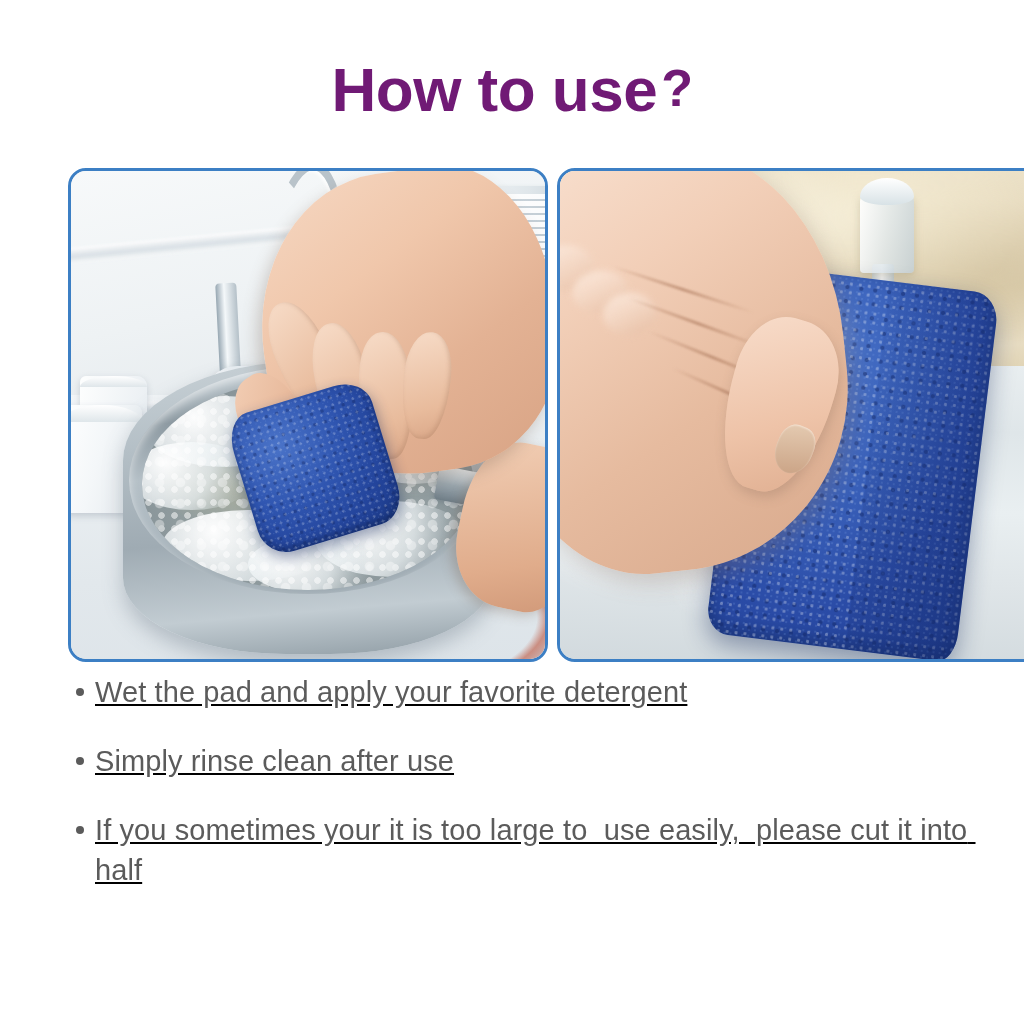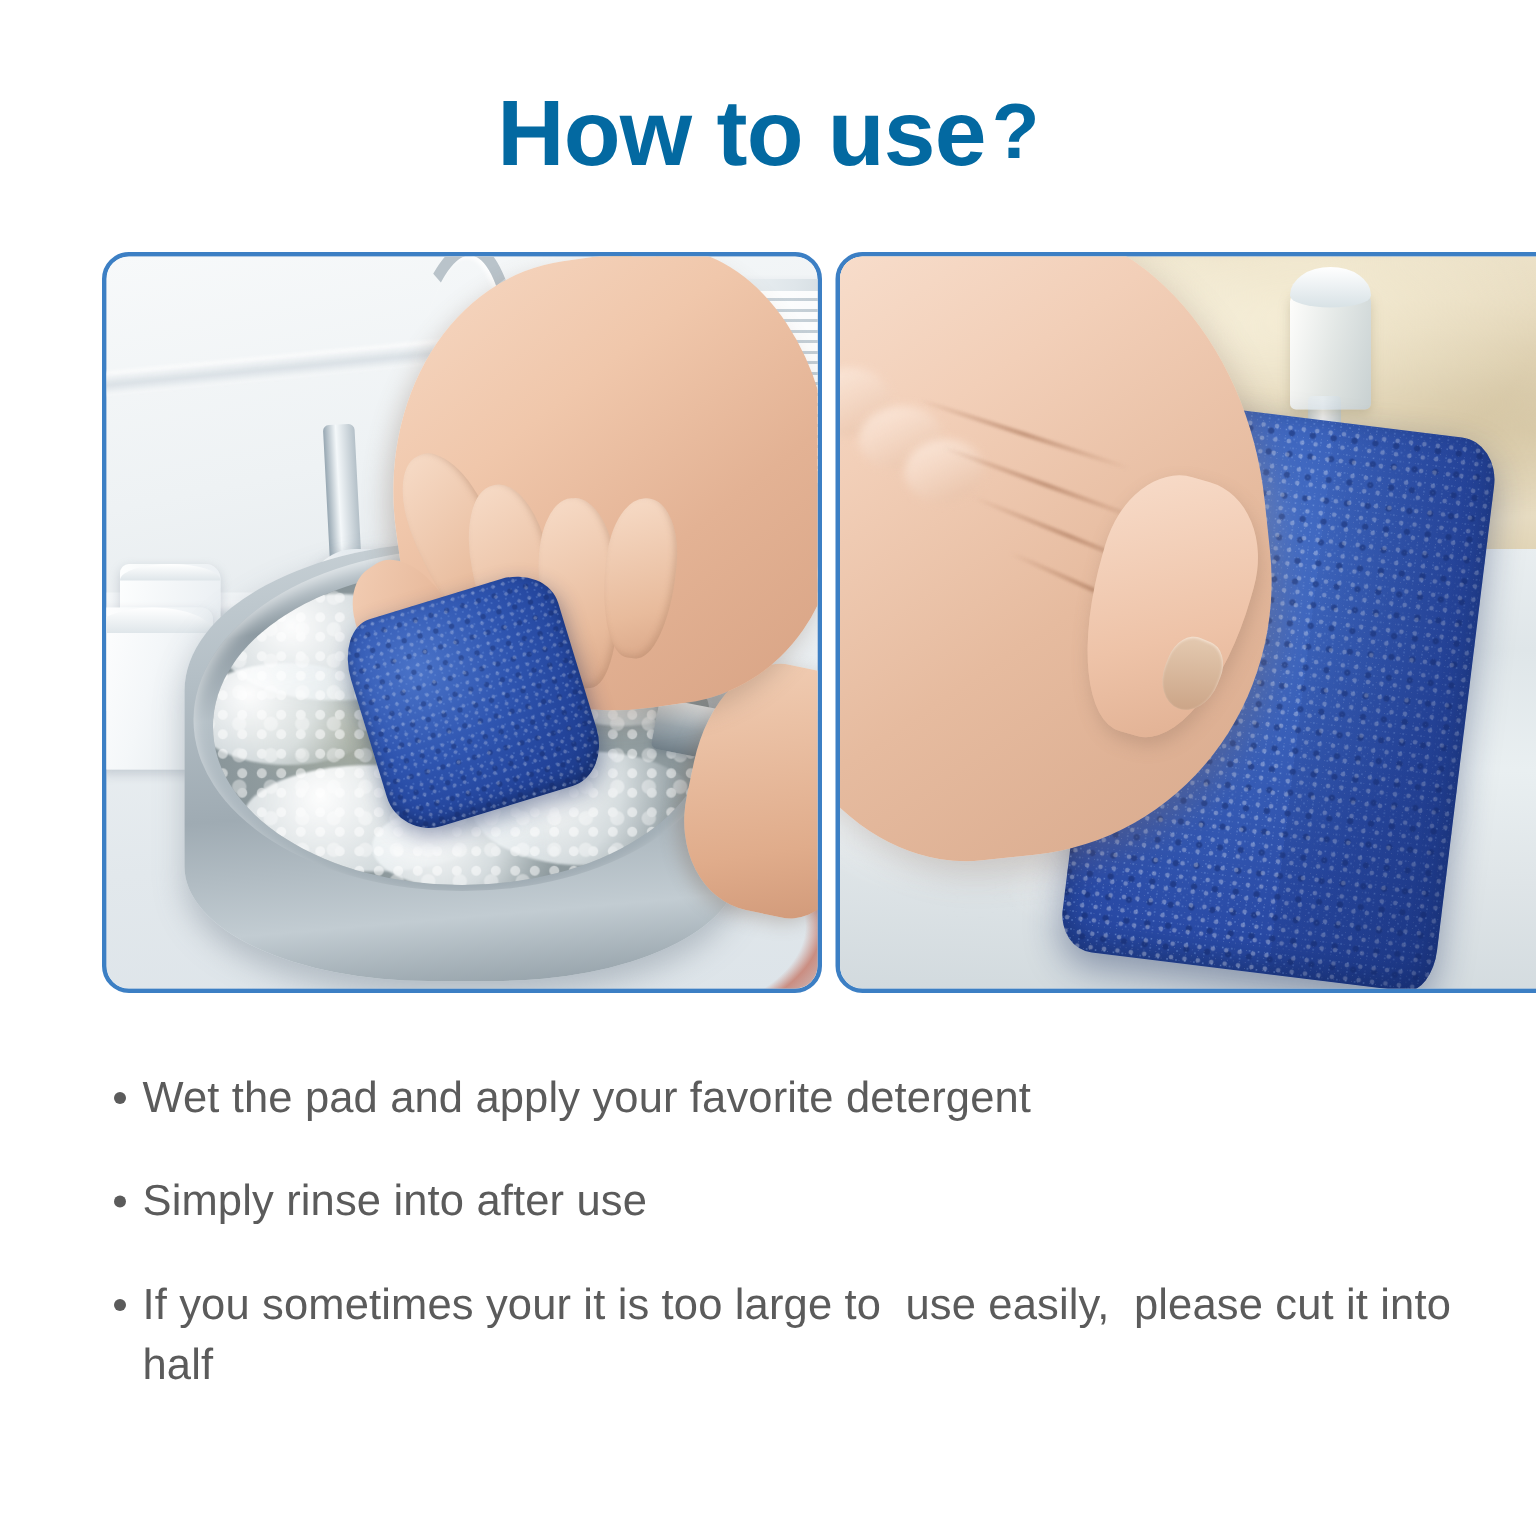--- a/index.html
+++ b/index.html
@@ -19,21 +19,21 @@
   .title {
     position: absolute;
     left: 0;
     top: 54px;
     width: 1024px;
     text-align: center;
     font-family: "Liberation Sans", sans-serif;
     font-weight: bold;
     font-size: 62px;
     letter-spacing: -0.5px;
-    color: #0369a1;
+    color: #701a75;
     white-space: nowrap;
     user-select: none;
   }
   .title .qmark {
     font-size: 52px;
     font-weight: bold;
     vertical-align: 5px;
     margin-left: 4px;
   }
 
@@ -514,22 +514,23 @@
     left: 22%; top: 78%; width: 40%; height: 16%;
     border-radius: 50%;
     background: radial-gradient(ellipse at 50% 50%, rgba(255,255,255,.55), rgba(255,255,255,0) 72%);
     filter: blur(4px);
   }
 
   
   .bullets {
     position: absolute;
     left: 76px;
-    top: 712px;
+    top: 672px;
     width: 920px;
+    text-decoration: underline;
   }
   .bullet {
     display: flex;
     align-items: flex-start;
     color: #5b5b5b;
     font-family: "Liberation Sans", sans-serif;
     font-size: 29px;
     line-height: 40px;
     letter-spacing: 0.1px;
     white-space: pre-wrap;
@@ -661,19 +662,19 @@
 
 </div>
 
 <div class="bullets">
   <div class="bullet">
     <span class="dot"></span>
     <span class="btext">Wet the pad and apply your favorite detergent</span>
   </div>
   <div class="bullet">
     <span class="dot"></span>
-    <span class="btext">Simply rinse into after use</span>
+    <span class="btext">Simply rinse clean after use</span>
   </div>
   <div class="bullet">
     <span class="dot"></span>
     <span class="btext">If you sometimes your it is too large to  use easily,  please cut it into half</span>
   </div>
 </div>
 
 </body></html>

